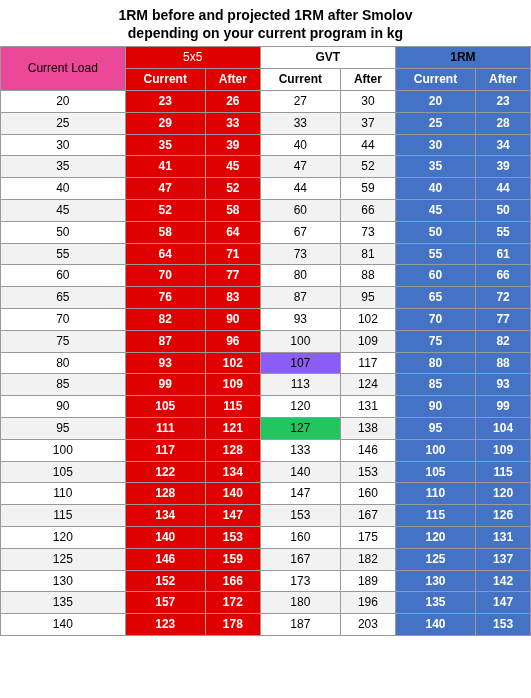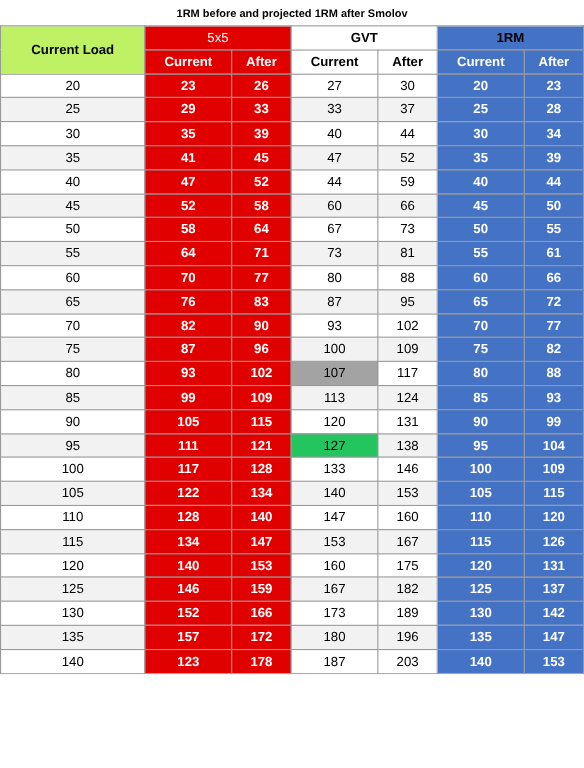--- a/index.html
+++ b/index.html
@@ -5,21 +5,21 @@
     * { margin: 0; padding: 0; box-sizing: border-box; }
     body {
       font-family: Arial, sans-serif;
       font-size: 12px;
       background: #fff;
       width: 531px;
     }
     .page-title {
       text-align: center;
       font-weight: bold;
-      font-size: 10px;
+      font-size: 14px;
       padding: 6px 4px 4px 4px;
       line-height: 1.3;
     }
     table {
       width: 100%;
       border-collapse: collapse;
     }
     th, td {
       border: 1px solid #999;
       text-align: center;
@@ -55,22 +55,22 @@
     .sub-header-1rm {
       background-color: #4472c4;
       color: #fff;
       font-weight: bold;
     }
     .col-current-load {
       background-color: #fff;
       font-weight: normal;
     }
     .col-header-label {
-      background-color: #bef264;
-      font-weight: bold;
+      background-color: #ec4899;
+      font-weight: normal;
     }
     .cell-5x5 {
       background-color: #e00000;
       color: #fff;
       font-weight: bold;
     }
     .cell-gvt {
       background-color: #fff;
       color: #000;
     }
@@ -82,20 +82,21 @@
     tr:nth-child(even) td.cell-gvt,
     tr:nth-child(even) td.col-current-load {
       background-color: #f2f2f2;
     }
   </style>
 </head>
 <body>
 
 <div class="page-title">
   <span>1RM before and projected 1RM after Smolov</span><br>
+  <span>depending on your current program in kg</span>
 </div>
 
 <table>
   <thead>
     <tr>
       <th rowspan="2" class="col-header-label">Current Load</th>
       <th colspan="2" class="header-5x5">5x5</th>
       <th colspan="2" class="header-gvt">GVT</th>
       <th colspan="2" class="header-1rm">1RM</th>
     </tr>
@@ -214,21 +215,21 @@
     <td class="cell-5x5">96</td>
     <td class="cell-gvt" style="background:#f2f2f2">100</td>
     <td class="cell-gvt" style="background:#f2f2f2">109</td>
     <td class="cell-1rm">75</td>
     <td class="cell-1rm">82</td>
   </tr>
       <tr>
     <td class="col-current-load" style="background:#fff">80</td>
     <td class="cell-5x5">93</td>
     <td class="cell-5x5">102</td>
-    <td class="cell-gvt" style="background:#a3a3a3">107</td>
+    <td class="cell-gvt" style="background:#8b5cf6">107</td>
     <td class="cell-gvt" style="background:#fff">117</td>
     <td class="cell-1rm">80</td>
     <td class="cell-1rm">88</td>
   </tr>
       <tr>
     <td class="col-current-load" style="background:#f2f2f2">85</td>
     <td class="cell-5x5">99</td>
     <td class="cell-5x5">109</td>
     <td class="cell-gvt" style="background:#f2f2f2">113</td>
     <td class="cell-gvt" style="background:#f2f2f2">124</td>

